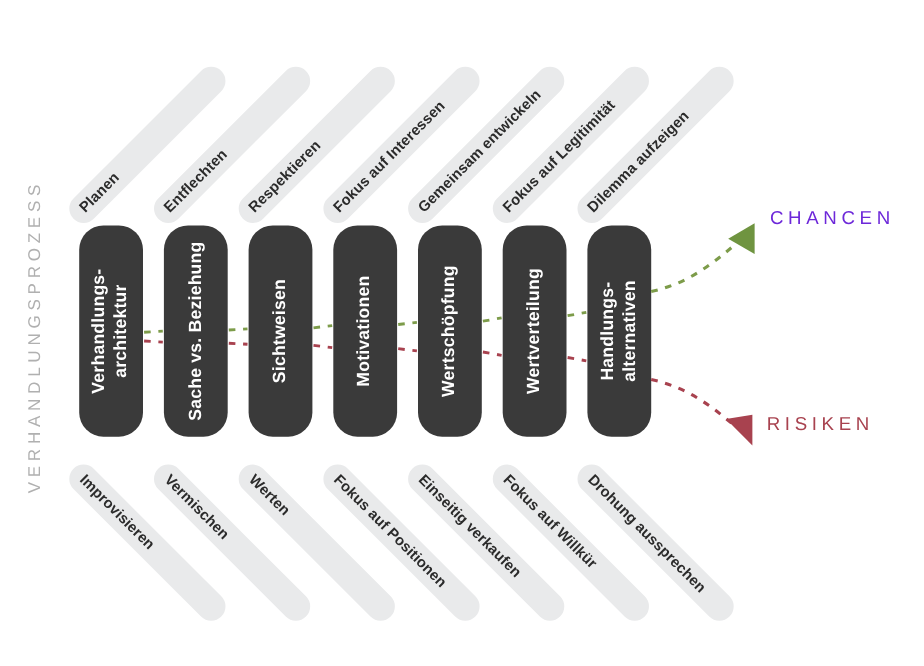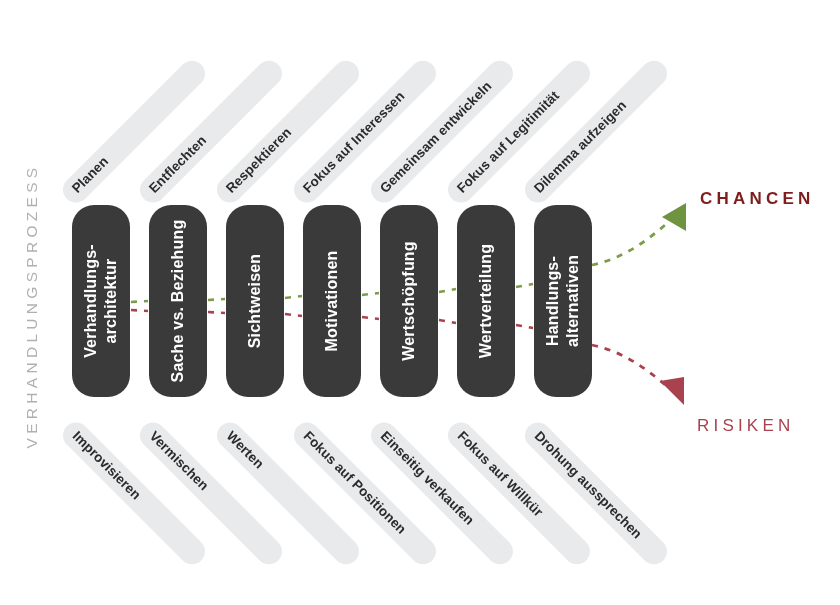--- a/index.html
+++ b/index.html
@@ -78,22 +78,22 @@
   #lines{position:absolute;left:0;top:0;width:840px;height:605px;pointer-events:none;}
 
   
   .outcome{
     position:absolute;
     font-size:17px;
     letter-spacing:4.2px;
     font-weight:400;
     white-space:nowrap;
   }
-  .outcome.chancen{color:#7f1d1d;left:700px;top:189px;font-weight:bold;}
-  .outcome.risiken{color:#a8424f;left:697px;top:416px;}
+  .outcome.chancen{color:#6d28d9;left:700px;top:189px;}
+  .outcome.risiken{color:#a8424f;left:697px;top:376px;}
 </style>
 </head>
 <body>
 
 <div id="stage">
 
   <div class="axis-label">VERHANDLUNGSPROZESS</div>
 
   <div class="ghost top" style="left:76px; top:182px; width:190px;">
     <span>Planen</span>

